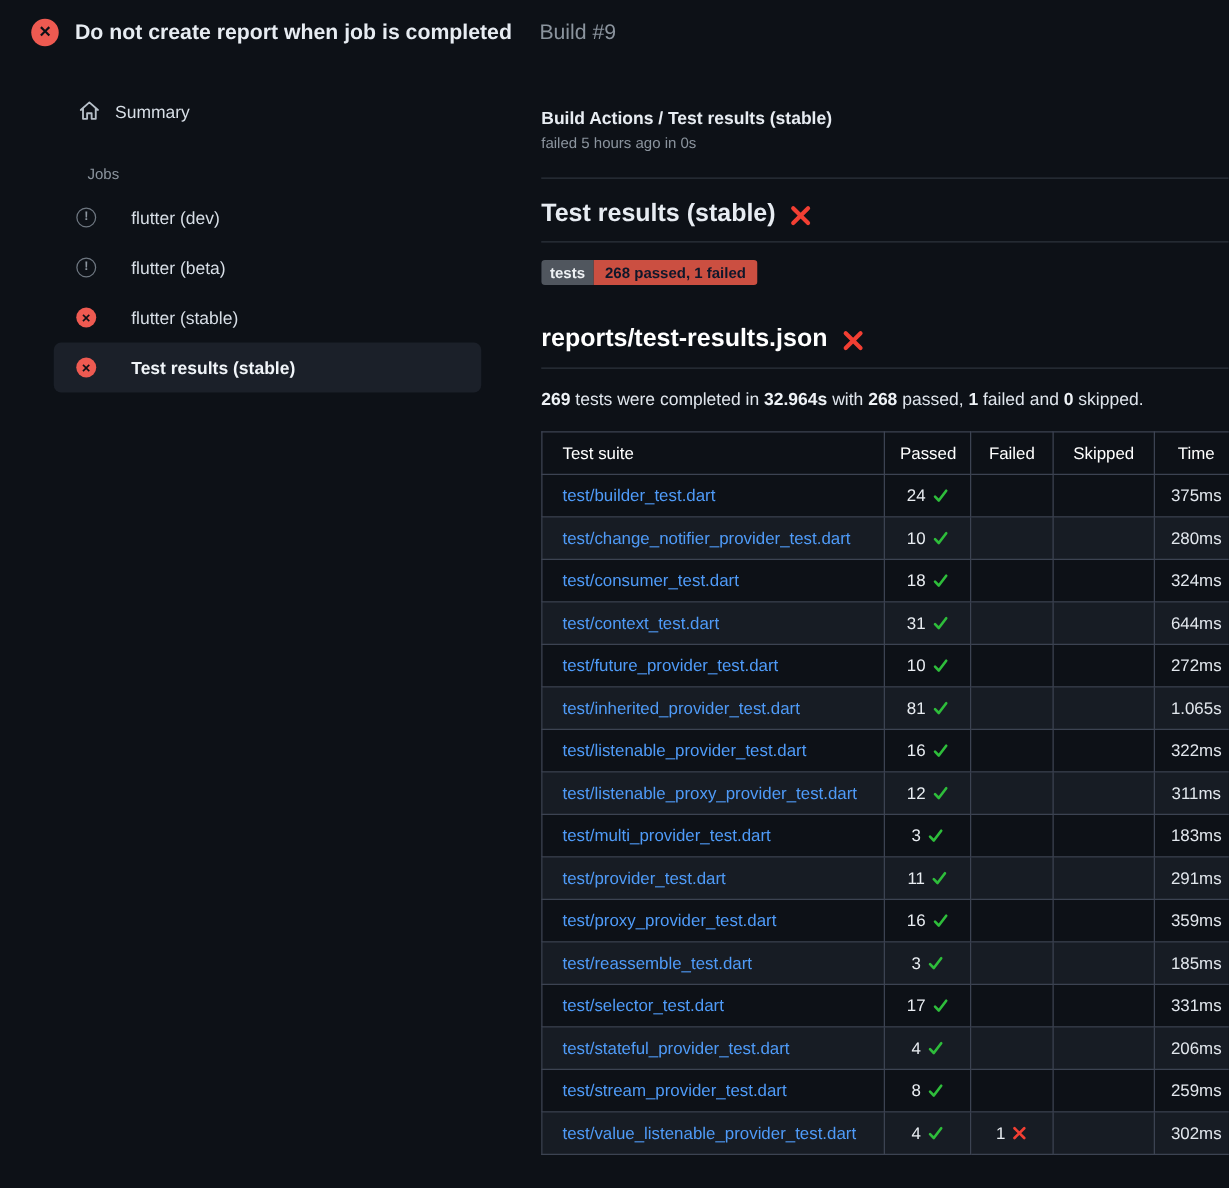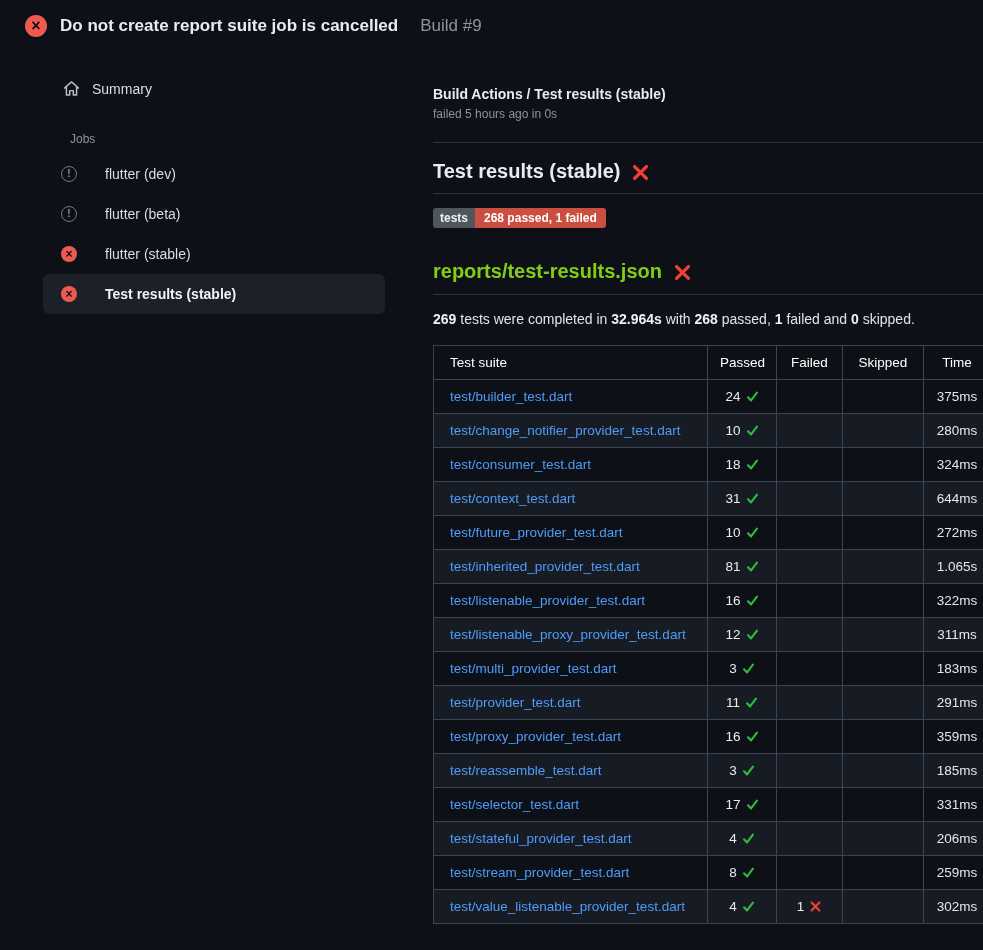--- a/index.html
+++ b/index.html
@@ -55,24 +55,24 @@
   .d2 { margin-top:10px; }
   .d3 { margin-top:11px; }
 
   .h1-row { display:flex; align-items:center; gap:11px; margin-top:17px; }
   .h1-text { font-size:20px; font-weight:700; color:#e7ecf2; }
   .xmark { width:19px; height:19px; flex:none; margin-top:2px; }
   .xmark path { stroke:#f23f33; stroke-width:2.8; stroke-linecap:round; fill:none; }
 
   .badge { display:inline-flex; margin-top:14px; font-size:12px; font-weight:600; border-radius:3px; overflow:hidden; }
   .badge-label { background:#50565e; color:#eef1f4; padding:3px 7px; }
-  .badge-value { background:#cb4f41; color:#ffffff; padding:3px 9px; }
+  .badge-value { background:#cb4f41; color:#0f172a; padding:3px 9px; }
 
   .h2-row { display:flex; align-items:center; gap:11px; margin-top:32px; }
-  .h2-text { font-size:20px; font-weight:700; color:#84cc16; cursor:pointer; }
+  .h2-text { font-size:20px; font-weight:700; color:#ffffff; cursor:pointer; }
 
   .summary-text { margin-top:16px; font-size:14px; color:#dfe5ec; }
   .summary-text .b { font-weight:700; color:#eef2f6; }
 
   
   table.results { margin-top:18px; border-collapse:collapse; table-layout:fixed; width:557px; font-size:13.5px; }
   .results th, .results td { border:1px solid #3c4352; height:34px; padding:0 12px; }
   .results th { font-weight:400; color:#ffffff; text-align:center; }
   .results th.col-suite { text-align:left; padding-left:16px; }
   .results tbody tr:nth-child(even) { background:#171c24; }
@@ -85,21 +85,21 @@
   .mark { width:13px; height:13px; }
   .mark path { fill:none; stroke-width:2.6; stroke-linecap:round; stroke-linejoin:round; }
   .mark.check path { stroke:#2ebd3b; }
   .mark.cross path { stroke:#f23f33; }
 </style>
 </head>
 <body>
 
 <div class="page-header">
   <span class="status-circle large"></span>
-  <span class="page-title">Do not create report suite job is cancelled</span>
+  <span class="page-title">Do not create report when job is completed</span>
   <span class="build-label">Build #9</span>
 </div>
 
 <div class="layout">
 
   <div class="sidebar">
     <div class="summary-item">
       <svg class="home-icon" viewBox="0 0 16 16">
         <path d="M1.5 7.5 L8 1.8 L14.5 7.5 M3.2 6.3 V14.2 H6.3 V10 H9.7 V14.2 H12.8 V6.3"></path>
       </svg>

